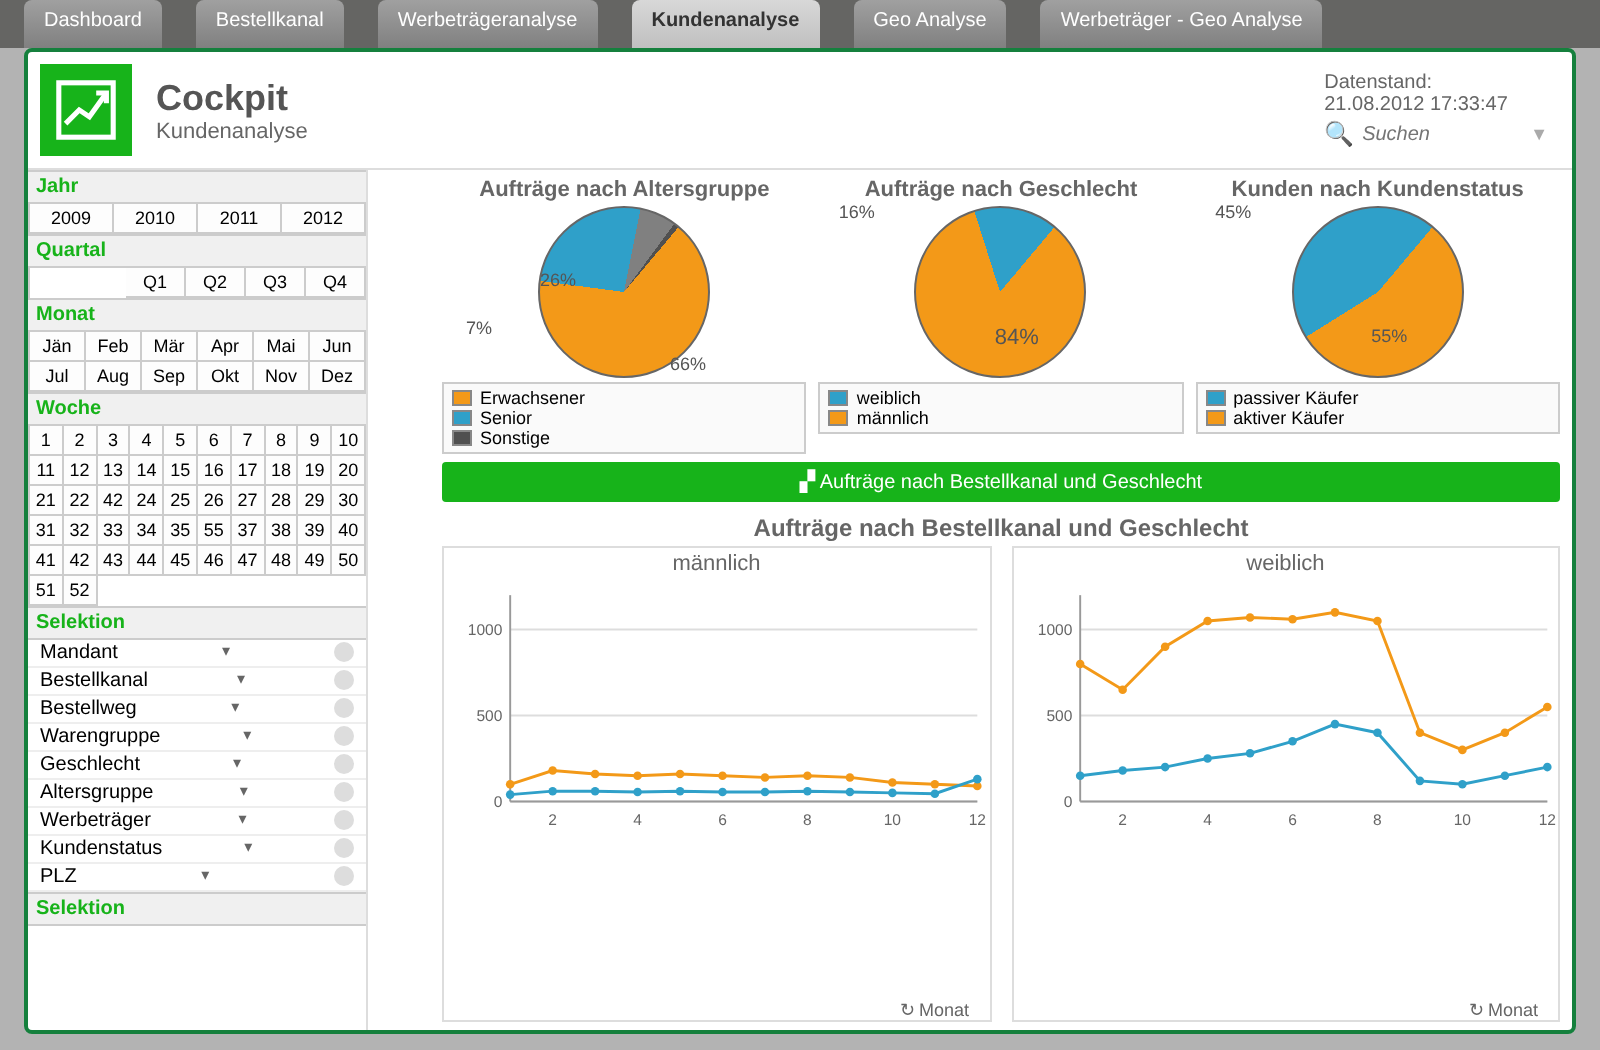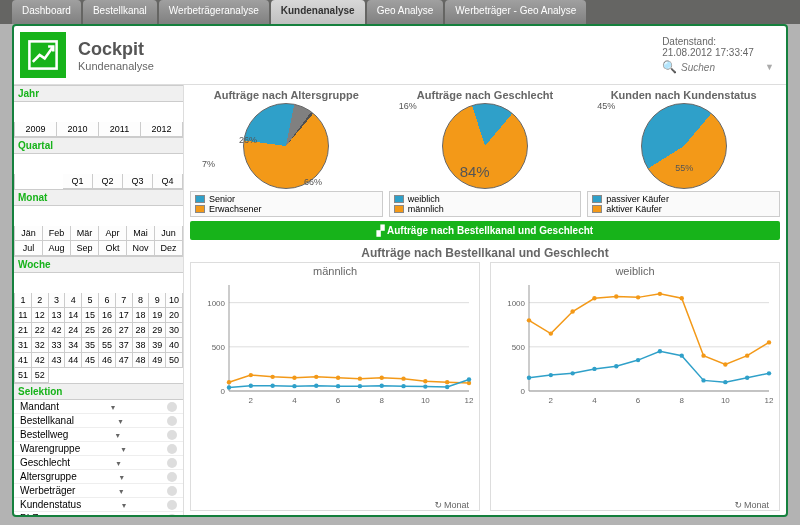--- a/index.html
+++ b/index.html
@@ -1,59 +1,59 @@
 <!DOCTYPE html>
 <html><head>
 <meta charset="utf-8">
 <style>
   * { box-sizing: border-box; margin: 0; padding: 0; font-family: Arial, Helvetica, sans-serif; }
   body { background: #b3b3b3; width: 800px; height: 525px; overflow: hidden; }
   .app { width: 800px; height: 525px; position: relative; }
   
-  .tabs { display: flex; height: 24px; background: #656563; padding-left: 12px; gap: 2px; }
+  .tabs { display: flex; height: 24px; background: #656563; padding-left: 12px; gap: 17px; }
   .tab { background: linear-gradient(#a0a0a0,#808080); color: #fff; font-size: 10px; padding: 5px 10px 0; border-radius: 4px 4px 0 0; cursor: pointer; }
   .tab.active { background: linear-gradient(#d8d8d8,#c0c0c0); color: #333; font-weight: bold; }
   
   .page { position: absolute; left: 12px; top: 24px; right: 12px; bottom: 8px; background: #fff; border: 2px solid #15803d; border-radius: 4px; display: flex; flex-direction: column; }
   .page-hdr { display: flex; align-items: center; padding: 6px 12px 6px 6px; border-bottom: 1px solid #ddd; }
   .logo { width: 46px; height: 46px; background: #17b31a; display: flex; align-items: center; justify-content: center; }
   .logo svg { width: 34px; height: 34px; }
   .ttl { margin-left: 12px; flex: 1; }
   .ttl h1 { font-size: 18px; color: #555; }
   .ttl h2 { font-size: 11px; color: #666; font-weight: normal; }
   .ds { font-size: 10px; color: #666; }
   .search { margin-top: 2px; display: flex; align-items: center; gap: 4px; }
   .search input { border: none; background: transparent; font-size: 10px; font-style: italic; color: #999; width: 80px; }
-  .page-body { flex: 1; display: flex; overflow: hidden; }
+  .page-body { flex: 1; display: flex; overflow: hidden; gap: 31px; }
   
   .sb { width: 170px; border-right: 1px solid #ddd; font-size: 10px; }
   .sb-sec-h { background: #f0f0f0; color: #17b31a; font-weight: bold; padding: 2px 4px; border-top: 1px solid #ccc; border-bottom: 1px solid #ccc; }
   .sb-grid { display: grid; }
   .sb-cell { border: 1px solid #ccc; border-top: none; border-left: none; text-align: center; padding: 2px 0; font-size: 9px; cursor: pointer; background: #fdfdfd; }
-  .sb-grid { border-left: 1px solid #ccc; margin-top: 20px; }
+  .sb-grid { border-left: 1px solid #ccc; }
   .years { grid-template-columns: repeat(4,1fr); }
   .quarters { grid-template-columns: repeat(4,1fr); padding-left: 48px; }
   .months { grid-template-columns: repeat(6,1fr); }
   .weeks { grid-template-columns: repeat(10,1fr); }
-  .sel-row { display: flex; justify-content: space-between; align-items: flex-end; padding: 1px 6px; font-size: 10px; border-bottom: 1px solid #eee; }
+  .sel-row { display: flex; justify-content: space-between; align-items: flex-start; padding: 1px 6px; font-size: 10px; border-bottom: 1px solid #eee; }
   .sel-row .dd { color: #666; font-size: 8px; }
   .sel-row .clr { width: 10px; height: 10px; border-radius: 50%; background: #ddd; cursor: pointer; display: inline-block; }
   
   .main { flex: 1; display: flex; flex-direction: column; padding: 4px 6px; }
   .pie-row { display: flex; gap: 6px; }
   .pie-card { flex: 1; }
   .pie-title { text-align: center; font-size: 11px; font-weight: bold; color: #666; margin-bottom: 2px; }
   .pie-wrap { display: flex; justify-content: center; }
   .legend { font-size: 9px; background: #fafafa; border: 1px solid #ccc; padding: 2px 4px; margin-top: 2px; }
   .lg-row { display: flex; align-items: center; gap: 4px; }
   .sw { width: 10px; height: 8px; border: 1px solid #888; }
   .btnbar { display: flex; gap: 4px; margin: 4px 0; }
   .bigbtn { flex: 1; text-align: center; font-size: 10px; color: #fff; padding: 4px 0; cursor: pointer; border-radius: 2px; }
   .bigbtn.lt { background: #8fd492; color: #fff; }
-  .bigbtn.dk { background: #17b31a; font-weight: bold; }
+  .bigbtn.dk { background: #17b31a; }
   .line-title { text-align: center; font-size: 12px; font-weight: bold; color: #666; margin: 2px 0; }
   .line-row { flex: 1; display: flex; gap: 10px; }
   .line-card { flex: 1; border: 1px solid #ddd; position: relative; }
   .line-sub { text-align: center; font-size: 11px; color: #666; margin: 2px 0; }
   .axis-lbl { position: absolute; bottom: 0; right: 10px; font-size: 9px; color: #666; display:flex; align-items:center; gap:2px; }
   
   .c-orange { background: #f39918; }
   .c-blue { background: #2fa0c9; }
   .c-grey { background: #808080; }
   .c-dgrey { background: #505050; }
@@ -242,34 +242,38 @@
             <div class="pie-card">
               <div class="pie-title">Aufträge nach Altersgruppe</div>
               <div class="pie-wrap" style="position: relative;">
                 <div class="pie" style="background: conic-gradient(from 40deg, rgb(243, 153, 24) 0%, rgb(243, 153, 24) 66%, rgb(47, 160, 201) 66%, rgb(47, 160, 201) 92%, rgb(128, 128, 128) 92%, rgb(128, 128, 128) 99%, rgb(80, 80, 80) 99%, rgb(80, 80, 80) 99%);"></div>
                 <span style="position: absolute; font-size: 9px; color: rgb(85, 85, 85); left: 114px; top: 74px;">66%</span>
                 <span style="position: absolute; font-size: 9px; color: rgb(85, 85, 85); left: 49px; top: 32px;">26%</span>
                 <span style="position: absolute; font-size: 9px; color: rgb(85, 85, 85); left: 12px; top: 56px;">7%</span>
               </div>
               <div class="legend">
                 <div class="lg-row">
+                  <span class="sw c-orange"></span>
+                  <span>Erwachsener</span>
+                </div>
+                <div class="lg-row">
                   <span class="sw c-blue"></span>
                   <span>Senior</span>
                 </div>
                 <div class="lg-row">
-                  <span class="sw c-orange"></span>
-                  <span>Erwachsener</span>
+                  <span class="sw c-dgrey"></span>
+                  <span>Sonstige</span>
                 </div>
               </div>
             </div>
             <div class="pie-card">
               <div class="pie-title">Aufträge nach Geschlecht</div>
               <div class="pie-wrap" style="position: relative;">
                 <div class="pie" style="background: conic-gradient(from 40deg, rgb(243, 153, 24) 0%, rgb(243, 153, 24) 84%, rgb(47, 160, 201) 84%, rgb(47, 160, 201) 100%);"></div>
-                <span style="position: absolute; font-size: 15px; color: rgb(85, 85, 85); left: 71px; top: 60px;">84%</span>
+                <span style="position: absolute; font-size: 11px; color: rgb(85, 85, 85); left: 88px; top: 60px;">84%</span>
                 <span style="position: absolute; font-size: 9px; color: rgb(85, 85, 85); left: 10px; top: -2px; text-align: right;">16%</span>
               </div>
               <div class="legend">
                 <div class="lg-row">
                   <span class="sw c-blue"></span>
                   <span>weiblich</span>
                 </div>
                 <div class="lg-row">
                   <span class="sw c-orange"></span>
                   <span>männlich</span>

